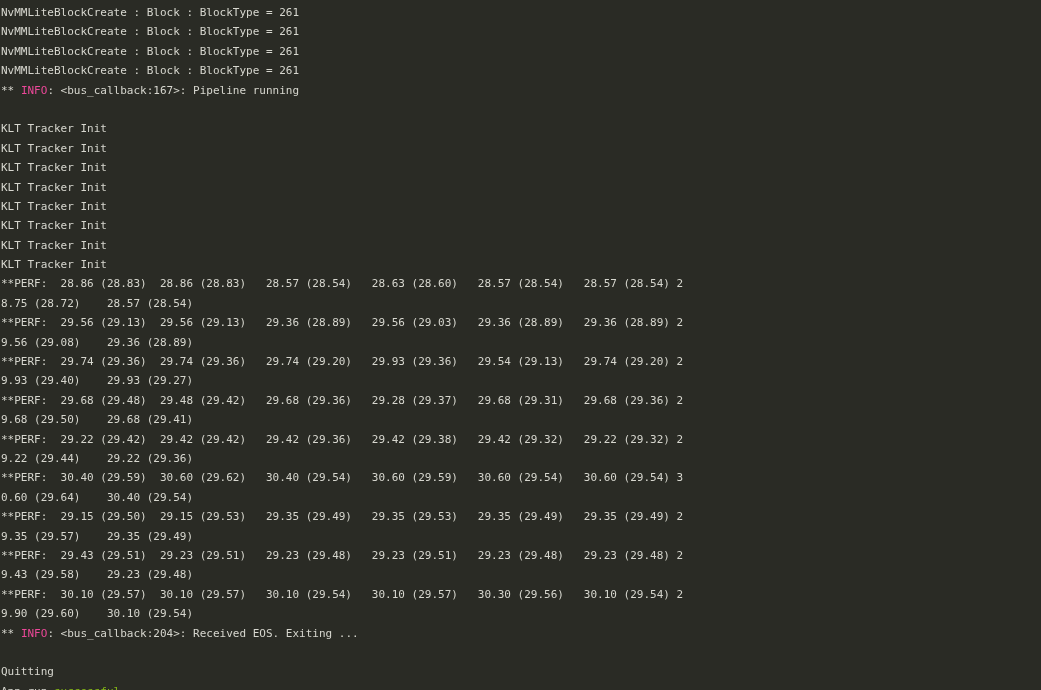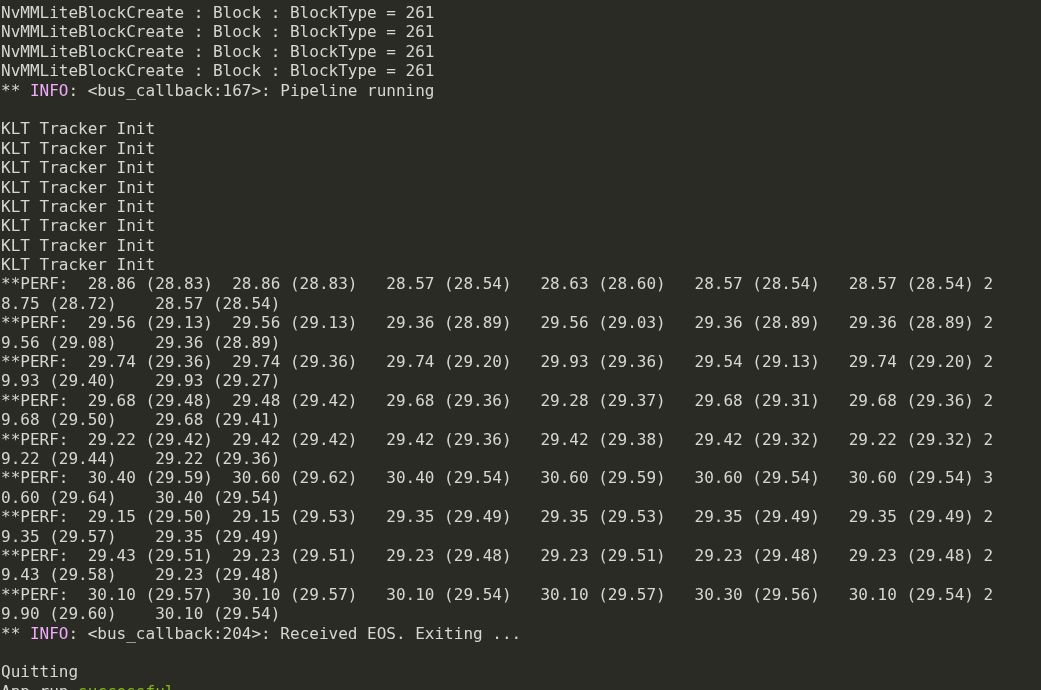--- a/index.html
+++ b/index.html
@@ -7,21 +7,21 @@
     padding: 0;
     background: #2a2b25;
   }
   #terminal {
     position: relative;
     width: 1041px;
     height: 690px;
     background: #2a2b25;
     overflow: hidden;
     font-family: "DejaVu Sans Mono", "Liberation Mono", monospace;
-    font-size: 16px;
+    font-size: 11px;
     line-height: 19.4px;
     color: #d7d7cf;
     letter-spacing: 0px;
     box-sizing: border-box;
     padding: 3px 0 0 1px;
   }
   #screen {
     display: block;
     white-space: pre;
     font-family: inherit;
@@ -31,21 +31,21 @@
     margin: 0;
     padding: 0;
   }
   .line {
     display: block;
     height: 19.4px;
     white-space: pre;
   }
   .blank { display: block; height: 19.4px; }
   .c-default { color: #d7d7cf; }
-  .c-cyan { color: #f0abfc; }
+  .c-cyan { color: #ec4899; }
   .c-green { color: #83b516; }
 </style>
 </head>
 <body>
 
 <div id="terminal">
   <div id="screen"><span class="line"><span class="c-default">NvMMLiteBlockCreate : Block : BlockType = 261</span></span><span class="line"><span class="c-default">NvMMLiteBlockCreate : Block : BlockType = 261</span></span><span class="line"><span class="c-default">NvMMLiteBlockCreate : Block : BlockType = 261</span></span><span class="line"><span class="c-default">NvMMLiteBlockCreate : Block : BlockType = 261</span></span><span class="line"><span class="c-default">** </span><span class="c-cyan">INFO</span><span class="c-default">: &lt;bus_callback:167&gt;: Pipeline running</span></span><span class="blank">&nbsp;</span><span class="line"><span class="c-default">KLT Tracker Init</span></span><span class="line"><span class="c-default">KLT Tracker Init</span></span><span class="line"><span class="c-default">KLT Tracker Init</span></span><span class="line"><span class="c-default">KLT Tracker Init</span></span><span class="line"><span class="c-default">KLT Tracker Init</span></span><span class="line"><span class="c-default">KLT Tracker Init</span></span><span class="line"><span class="c-default">KLT Tracker Init</span></span><span class="line"><span class="c-default">KLT Tracker Init</span></span><span class="line"><span class="c-default">**PERF:  28.86 (28.83)  28.86 (28.83)   28.57 (28.54)   28.63 (28.60)   28.57 (28.54)   28.57 (28.54) 2</span></span><span class="line"><span class="c-default">8.75 (28.72)    28.57 (28.54)</span></span><span class="line"><span class="c-default">**PERF:  29.56 (29.13)  29.56 (29.13)   29.36 (28.89)   29.56 (29.03)   29.36 (28.89)   29.36 (28.89) 2</span></span><span class="line"><span class="c-default">9.56 (29.08)    29.36 (28.89)</span></span><span class="line"><span class="c-default">**PERF:  29.74 (29.36)  29.74 (29.36)   29.74 (29.20)   29.93 (29.36)   29.54 (29.13)   29.74 (29.20) 2</span></span><span class="line"><span class="c-default">9.93 (29.40)    29.93 (29.27)</span></span><span class="line"><span class="c-default">**PERF:  29.68 (29.48)  29.48 (29.42)   29.68 (29.36)   29.28 (29.37)   29.68 (29.31)   29.68 (29.36) 2</span></span><span class="line"><span class="c-default">9.68 (29.50)    29.68 (29.41)</span></span><span class="line"><span class="c-default">**PERF:  29.22 (29.42)  29.42 (29.42)   29.42 (29.36)   29.42 (29.38)   29.42 (29.32)   29.22 (29.32) 2</span></span><span class="line"><span class="c-default">9.22 (29.44)    29.22 (29.36)</span></span><span class="line"><span class="c-default">**PERF:  30.40 (29.59)  30.60 (29.62)   30.40 (29.54)   30.60 (29.59)   30.60 (29.54)   30.60 (29.54) 3</span></span><span class="line"><span class="c-default">0.60 (29.64)    30.40 (29.54)</span></span><span class="line"><span class="c-default">**PERF:  29.15 (29.50)  29.15 (29.53)   29.35 (29.49)   29.35 (29.53)   29.35 (29.49)   29.35 (29.49) 2</span></span><span class="line"><span class="c-default">9.35 (29.57)    29.35 (29.49)</span></span><span class="line"><span class="c-default">**PERF:  29.43 (29.51)  29.23 (29.51)   29.23 (29.48)   29.23 (29.51)   29.23 (29.48)   29.23 (29.48) 2</span></span><span class="line"><span class="c-default">9.43 (29.58)    29.23 (29.48)</span></span><span class="line"><span class="c-default">**PERF:  30.10 (29.57)  30.10 (29.57)   30.10 (29.54)   30.10 (29.57)   30.30 (29.56)   30.10 (29.54) 2</span></span><span class="line"><span class="c-default">9.90 (29.60)    30.10 (29.54)</span></span><span class="line"><span class="c-default">** </span><span class="c-cyan">INFO</span><span class="c-default">: &lt;bus_callback:204&gt;: Received EOS. Exiting ...</span></span><span class="blank">&nbsp;</span><span class="line"><span class="c-default">Quitting</span></span><span class="line"><span class="c-default">App run </span><span class="c-green">successful</span></span></div>
 </div>
 
 </body></html>

